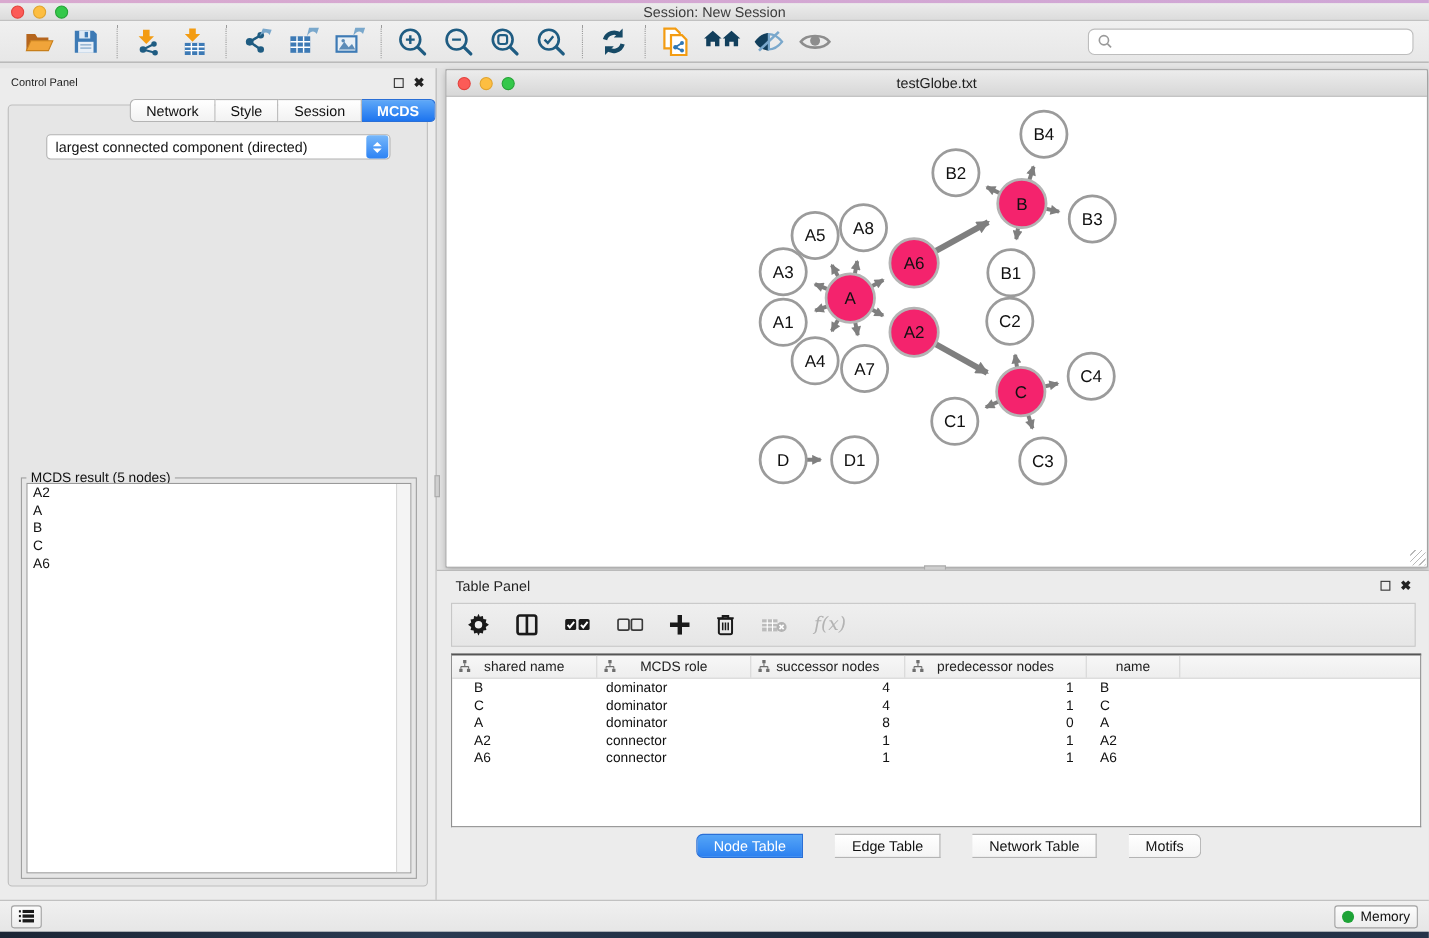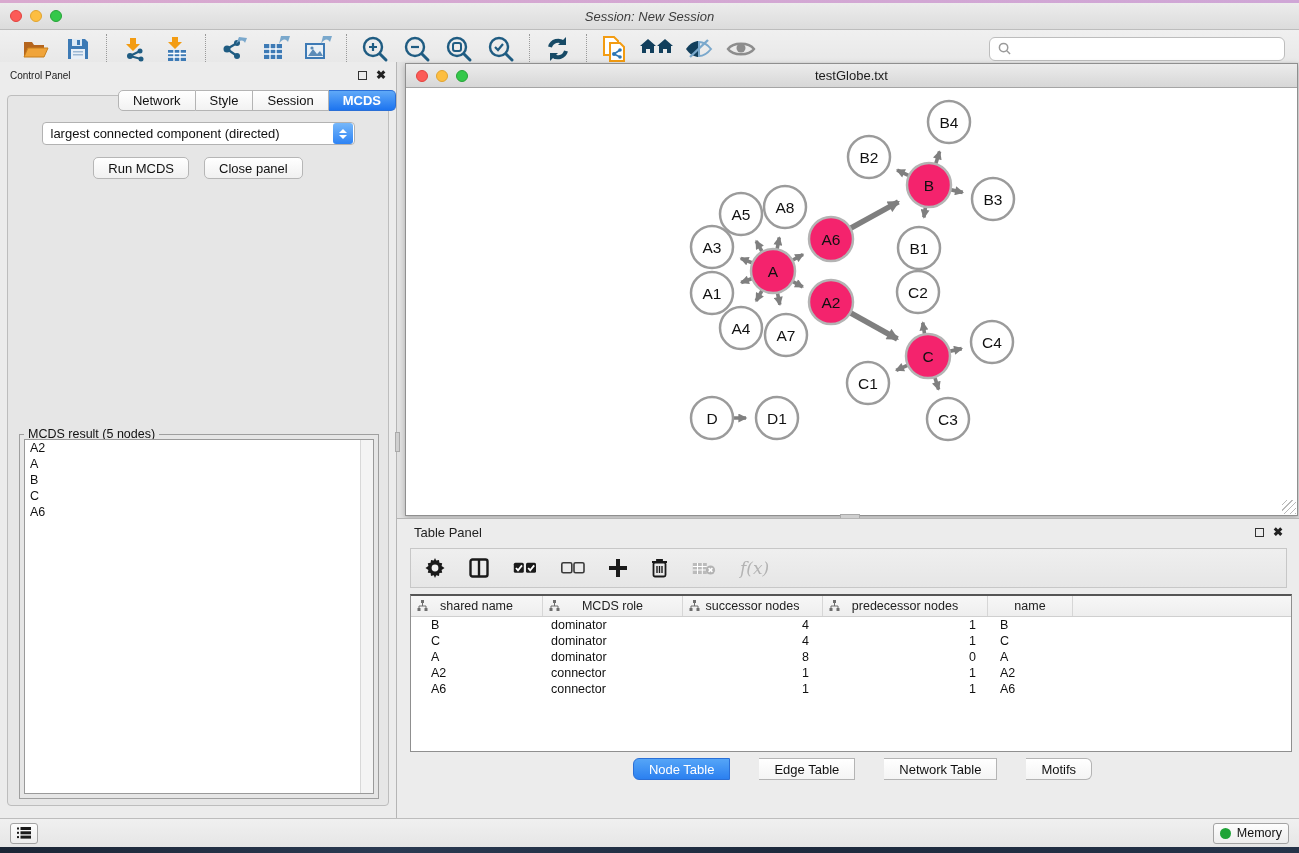--- a/index.html
+++ b/index.html
@@ -1,22 +1,22 @@
 <!DOCTYPE html>
 <html><head>
 <meta charset="utf-8">
 <style>
   * { margin:0; padding:0; box-sizing:border-box; }
   html,body { width:1299px; height:853px; overflow:hidden; }
   body { font-family:"Liberation Sans", sans-serif; font-size:13px; color:#222; background:#e4e4e4; position:relative; }
 
   
   .top-accent { height:3px; background:linear-gradient(90deg,#d9a9cf,#cfa6d6); }
-  .titlebar { height:27px; background:linear-gradient(#ececec,#dcdcdc); border-bottom:1px solid #bdbdbd;
-              display:flex; align-items:center; position:relative;font-style:italic; }
+  .titlebar { height:16px; background:linear-gradient(#ececec,#dcdcdc); border-bottom:1px solid #bdbdbd;
+              display:flex; align-items:center; position:relative; }
   .lights { display:flex; gap:8px; margin-left:10px; }
   .light { width:12px; height:12px; border-radius:50%; }
   .light.red{background:#fc5b57;border:1px solid #e2433e;}
   .light.yellow{background:#fdbe41;border:1px solid #e0a430;}
   .light.green{background:#34c84a;border:1px solid #27a338;}
   .titlebar .title { position:absolute; left:0; right:0; text-align:center; color:#3c3c3c; font-size:13px; }
 
   
   .toolbar { height:38px; background:linear-gradient(#f0f0f0,#e7e7e7); border-bottom:1px solid #a8a8a8;
              display:flex; align-items:center; padding:0 8px; }
@@ -315,24 +315,20 @@
         <div class="cp-tab">Session</div>
         <div class="cp-tab active">MCDS</div>
       </div>
     <div class="cp-body">
       <div class="combo">
         <span class="combo-text">largest connected component (directed)</span>
         <span class="stepper">
           <span class="chev up"></span>
             <span class="chev down"></span>
         </span>
-      </div>
-      <div class="cp-buttons">
-        <button class="mac-btn">Run MCDS</button>
-        <button class="mac-btn">Close panel</button>
       </div>
       <div class="result-box">
         <span class="result-title">MCDS result (5 nodes)</span>
         <div class="result-list" id="mcds-list">
           <div class="result-scroll"></div>
         <div class="result-item">A2</div>
             <div class="result-item">A</div>
             <div class="result-item">B</div>
             <div class="result-item">C</div>
             <div class="result-item">A6</div>

